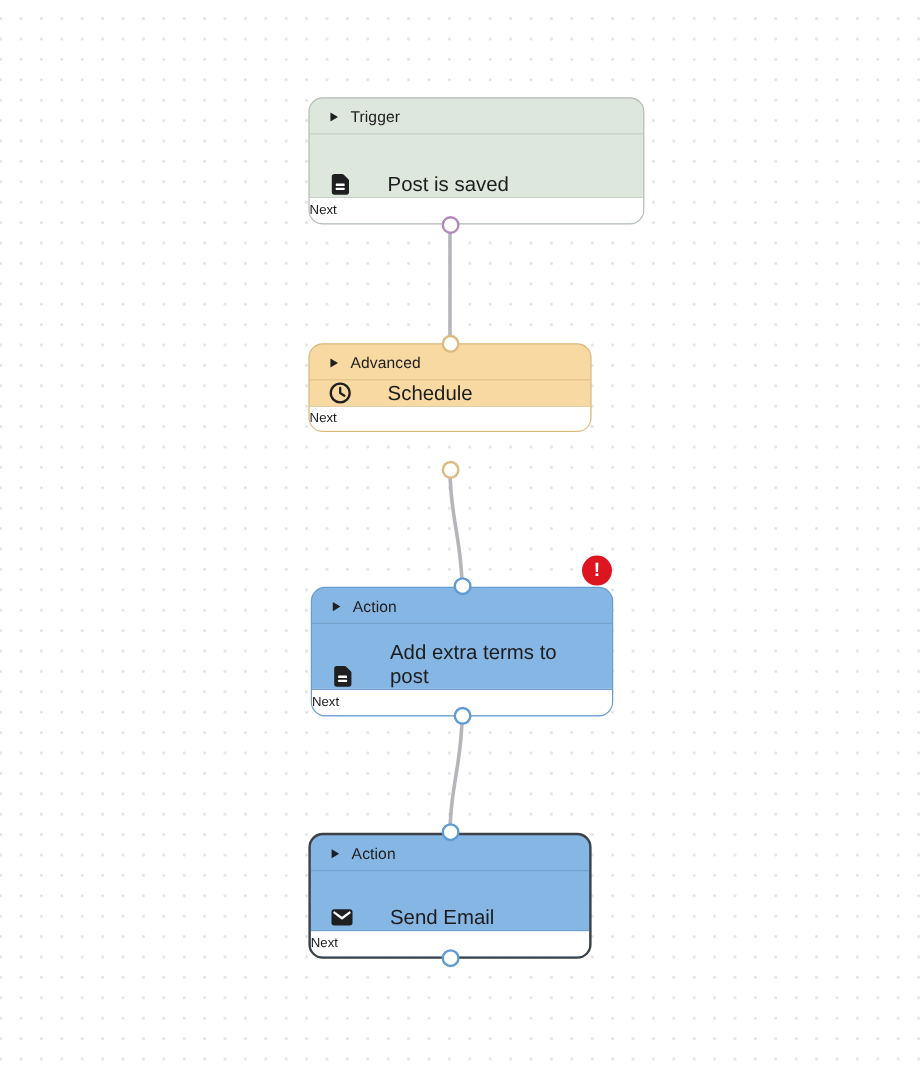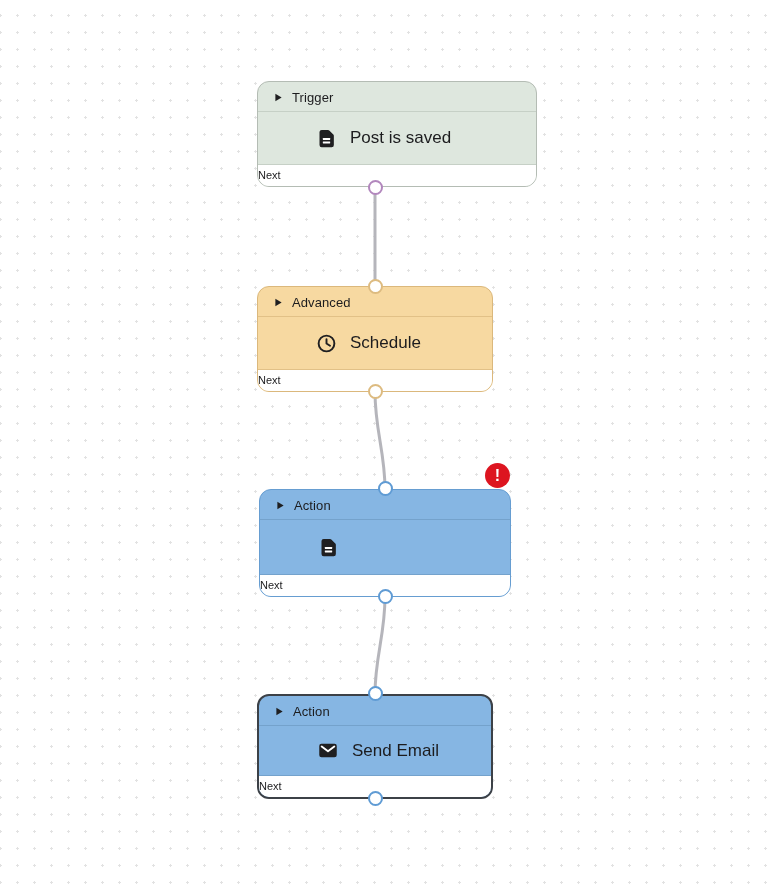--- a/index.html
+++ b/index.html
@@ -19,34 +19,34 @@
 
   .node{
     position:absolute;z-index:2;box-sizing:border-box;
     display:flex;flex-direction:column;
     border-radius:12px;overflow:hidden;
     background:var(--fill,#eee);
     border:1.5px solid var(--border,#aaa);
   }
   .node.selected{border-width:2px}
   .n0{left:257px;top:81px;width:280px;height:106px}
-  .n1{left:257px;top:286px;width:236px;height:106px}
+  .n1{left:257px;top:286px;width:236px;height:74px}
   .n2{left:259px;top:489px;width:252px;height:108px}
   .n3{left:257px;top:694px;width:236px;height:105px}
 
   .node-header{
     display:flex;align-items:center;gap:9px;
     padding:8px 16px 6px;font-size:13px;letter-spacing:.1px;
     border-bottom:1px solid var(--divider,#ccc);
     cursor:pointer;
   }
   .tri{display:block;flex:0 0 auto}
   .node-body{
-    flex:1;display:flex;align-items:center;gap:13px;
-    padding:0 15px;font-size:17px;margin-left:43px;
+    flex:1;display:flex;align-items:flex-end;gap:29px;
+    padding:0 15px;font-size:17px;
   }
   .body-icon{display:block;flex:0 0 auto}
   .node-footer{
     background:#ffffff;
     border-top:1px solid var(--divider,#ccc);
     text-align:left;font-size:11px;
     padding:4px 0 5px;
   }
 
   .port{
@@ -126,20 +126,21 @@
           <path d="M1.5 .8l7 4.2-7 4.2z" fill="#1f1f21"></path>
         </svg>
       <span>Action</span>
     </div>
     <div class="node-body">
       <svg class="body-icon" width="21" height="21" viewBox="0 0 24 24">
           <path d="M6.5 2.2h7.3a2 2 0 0 1 1.4.6l4.6 4.6a2 2 0 0 1 .6 1.4v10.7a2.5 2.5 0 0 1-2.5 2.5H6.5A2.5 2.5 0 0 1 4 19.5v-14.8a2.5 2.5 0 0 1 2.5-2.5z" fill="#1f1f21"></path>
           <rect x="7.8" y="11.4" width="8.4" height="2.3" rx=".5" fill="#fff"></rect>
           <rect x="7.8" y="15.3" width="8.4" height="2.3" rx=".5" fill="#fff"></rect>
         </svg>
+      <span>Add extra terms to post</span>
     </div>
     <div class="node-footer">
       <span>Next</span>
     </div>
   </div>
 
   <div class="node n3 selected" style="--fill: #86b6e3; --border: #3c4147; --divider: #74a2cc;">
     <div class="node-header">
       <svg class="tri" width="9" height="9" viewBox="0 0 10 10">
           <path d="M1.5 .8l7 4.2-7 4.2z" fill="#1f1f21"></path>

